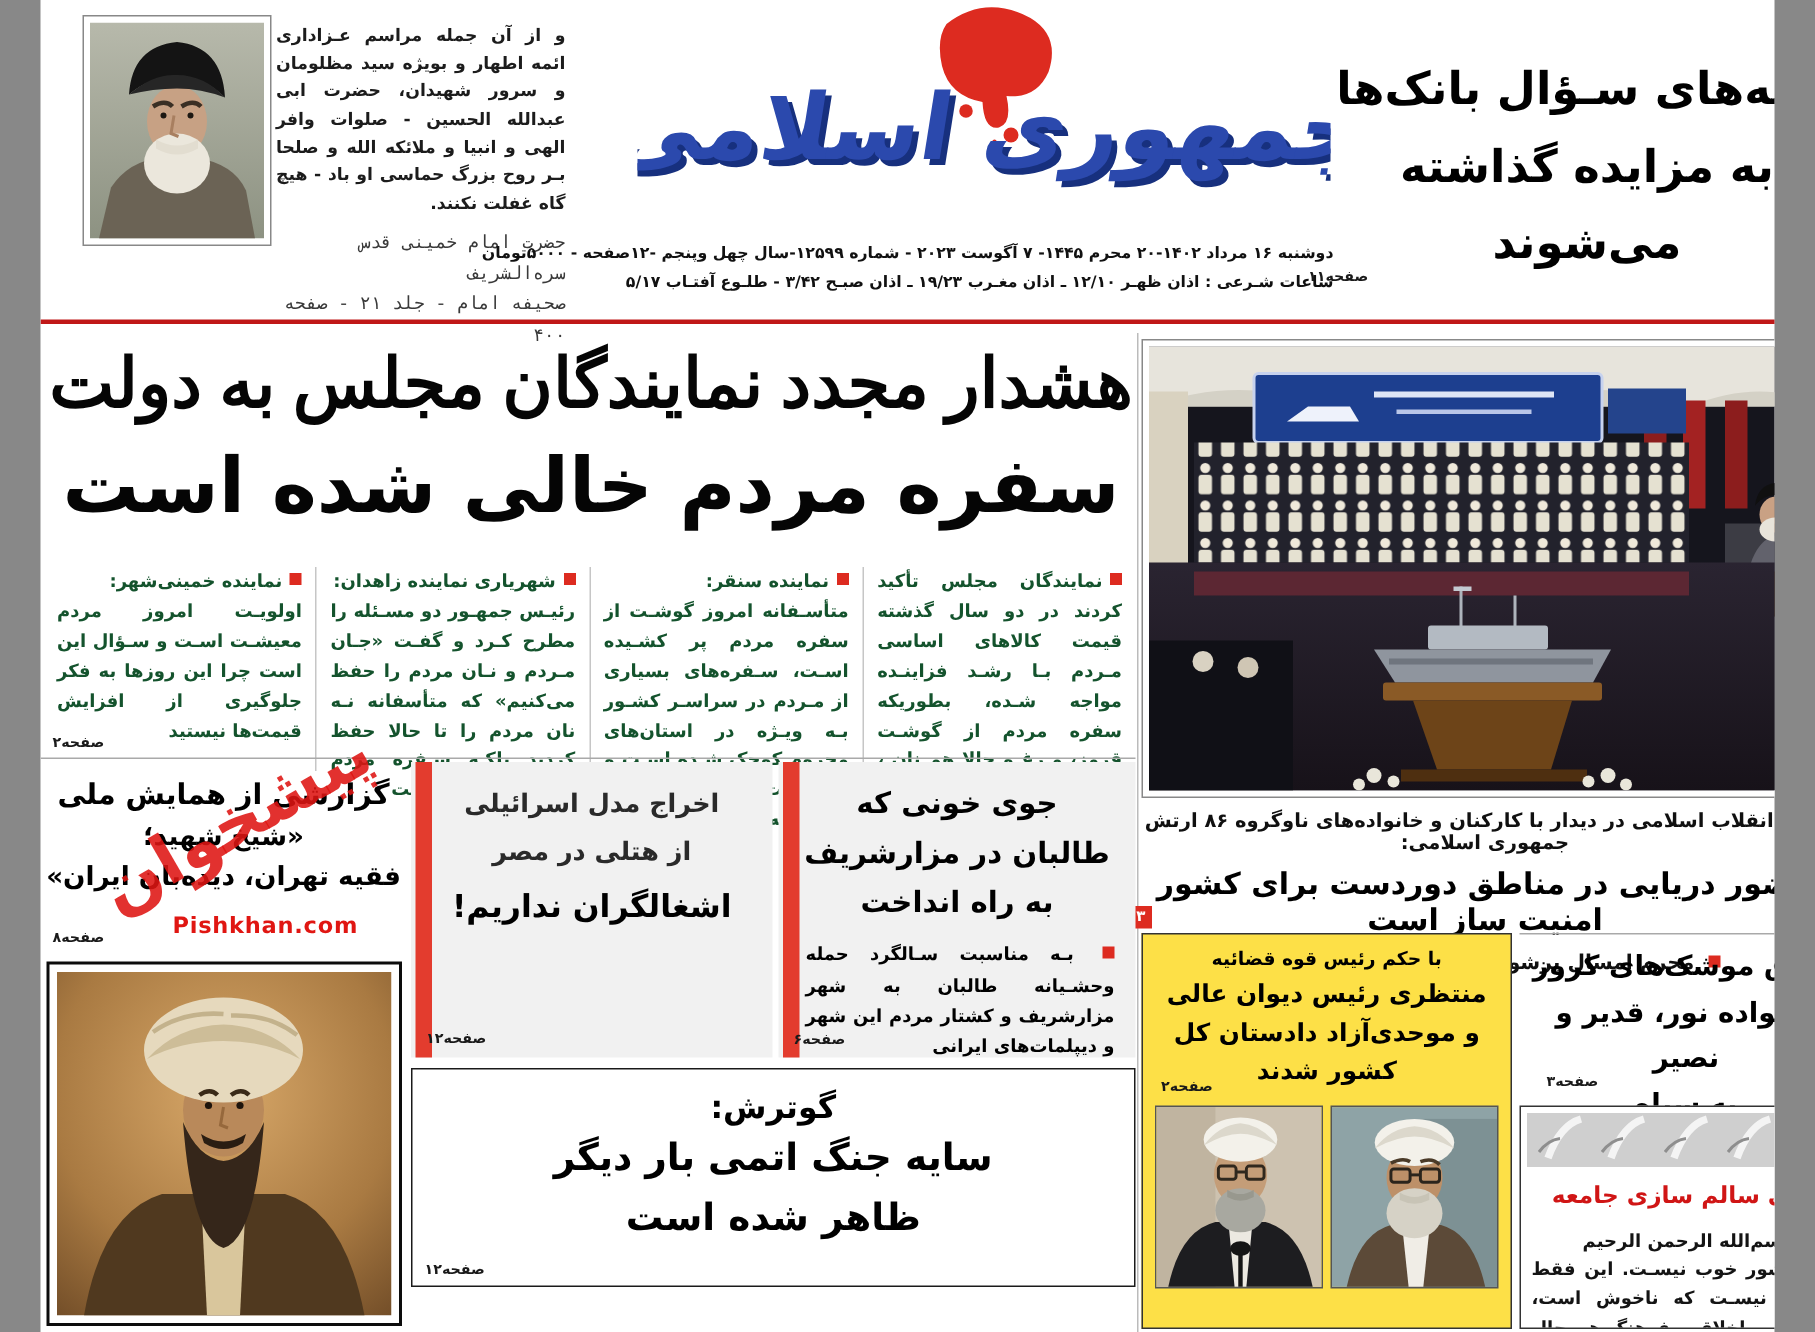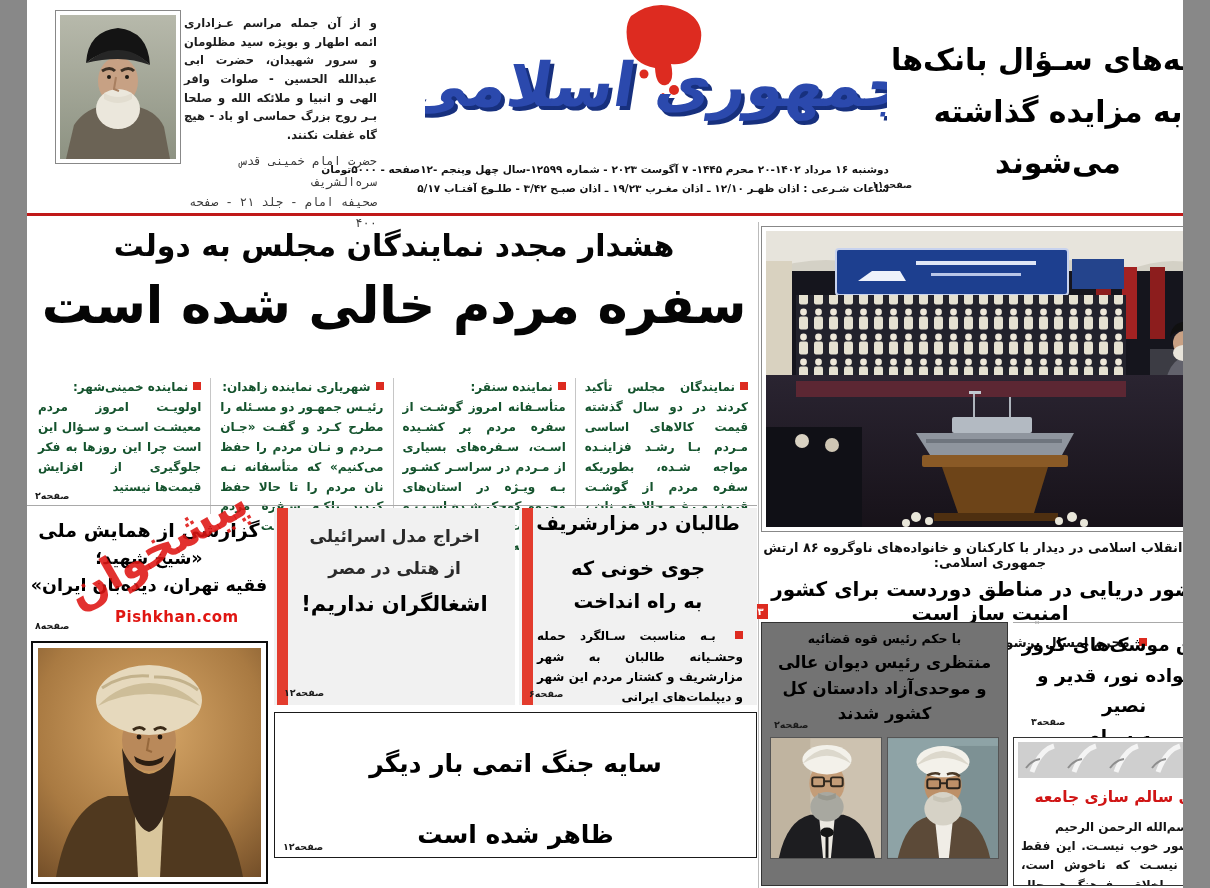--- a/index.html
+++ b/index.html
@@ -16,21 +16,21 @@
   .photo-frame svg{display:block;}
 
   
   .quote-text{font-size:11.5px; font-weight:bold; line-height:1.62; color:#1c1c1c;}
   .quote-src{font-size:12px; color:#3a3a3a; line-height:1.7; margin-top:8px;font-family:Liberation Mono, monospace;}
   .dateline{font-size:10.5px; font-weight:bold; color:#111; line-height:1.85; text-align:left; white-space:nowrap;}
   .bank-headline{font-size:30px; font-weight:bold; color:#000; line-height:1.72; text-align:center;}
   .red-rule{background:#c01818; height:3px; width:1210px;}
 
   
-  .lead-kicker{font-size:30px; font-weight:bold; color:#050505; line-height:1.2;}
+  .lead-kicker{font-size:46px; font-weight:bold; color:#050505; line-height:1.2;font-family:Liberation Serif, serif;}
   .lead-headline{font-size:51px; font-weight:bold; color:#050505; line-height:1.25; margin-top:10px;}
   .cols{display:flex; height:136px;}
   .col{flex:1 1 0; padding:0 9px; font-size:12px; font-weight:bold; line-height:1.66; color:#14532d;}
   .col:not(:last-child){border-left:1px solid #c6c6c6;}
   .col .head-block{display:block;}
 
   
   .cap-kicker{font-size:13px; font-weight:bold; color:#101010;}
   .cap-title{font-size:20px; font-weight:bold; color:#000; margin-top:7px;}
   .cap-sub{font-size:13.5px; font-weight:bold; color:#101010; margin-top:9px;}
@@ -39,21 +39,21 @@
   
   .graybox{background:var(--boxbg);}
   .redbar{position:absolute; top:0; left:3px; width:11px; height:100%; background:#e33c2e;}
   .conf-line1{font-size:19px; font-weight:bold; line-height:1.5;}
   .conf-line23{font-size:17.5px; font-weight:bold; line-height:1.55;}
   .egypt-kicker{font-size:17px; font-weight:bold; color:#2a2a2a; line-height:1.9;}
   .egypt-title{font-size:21px; font-weight:bold; color:#000; line-height:1.85;}
   .taliban-title{font-size:19.5px; font-weight:bold; line-height:1.68;}
   .taliban-sub{font-size:12px; font-weight:bold; line-height:1.7; padding:0 14px 0 18px;}
   .gut-line1{font-size:21px; font-weight:bold; line-height:1.3;}
-  .gut-line23{font-size:25px; font-weight:bold; line-height:1.6;margin-top:31px;}
+  .gut-line23{font-size:25px; font-weight:bold; line-height:1.6;}
   .jud-kicker{font-size:12.5px; font-weight:bold;}
   .jud-title{font-size:16.5px; font-weight:bold; line-height:1.55; margin-top:4px;}
   .missile-title{font-size:18.5px; font-weight:bold; line-height:1.65;}
   .society-title{color:#d01515; font-size:15.5px; font-weight:bold;}
   .society-body{font-size:12px; font-weight:bold; line-height:1.6; color:#141414;}
 
   
   .wm-fa{color:rgba(222,20,18,0.88); font-size:46px; font-weight:bold; transform:rotate(-30deg); text-align:center;}
   .wm-en{color:#e01612; font-size:15px; font-weight:bold; letter-spacing:0.5px;}
   .vline{background:#bbb; width:1px;}
@@ -241,22 +241,22 @@
   <div class="abs graybox c" style="left:247px; top:508px; width:241px; height:197px;">
     <div class="redbar"></div>
     <div class="egypt-kicker" style="margin-top:12px;">اخراج مدل اسرائیلی</div>
     <div class="egypt-kicker">از هتلی در مصر</div>
     <div class="egypt-title">اشغالگران نداریم!</div>
     <div class="page-tag abs" style="left:10px; bottom:7px;">صفحه۱۲</div>
   </div>
 
   <div class="abs graybox c" style="left:492px; top:508px; width:238px; height:197px;">
     <div class="redbar"></div>
+    <div class="taliban-title" style="margin-top:12px;">جوی خونی که</div>
     <div class="taliban-title">طالبان در مزارشریف</div>
-    <div class="taliban-title" style="margin-top:12px;">جوی خونی که</div>
     <div class="taliban-title">به راه انداخت</div>
     <div class="taliban-sub jtext" style="margin-top:8px;">
       <span class="bullet"></span>
       <span>بـه مناسبت سـالگرد حمله وحشـیانه طالبان به شهر مزارشریف و کشتار مردم این شهر و دیپلمات‌های ایرانی</span>
     </div>
     <div class="page-tag abs" style="left:10px; bottom:6px;">صفحه۶</div>
   </div>
 
   <div class="abs" style="left:4px; top:641px; width:237px; height:243px; border:2px solid #0c0c0c; background:#fff; padding:5px;">
     <svg width="223" height="229" viewBox="0 0 223 229">
@@ -277,26 +277,27 @@
       <path d="M60,58 Q80,36 111,35 Q142,36 162,58 Q140,46 111,46 Q82,46 60,58 Z" fill="#cdbd98"></path>
       <path d="M64,40 q20,-14 47,-12 M160,42 q-18,-14 -44,-13" stroke="#c3b28c" stroke-width="3" fill="none"></path>
       <path d="M95,82 q7,-5 12,0 M116,82 q7,-5 12,0" stroke="#3a2a18" stroke-width="3" fill="none"></path>
       <circle cx="101" cy="89" r="2.4" fill="#1e140c"></circle>
         <circle cx="122" cy="89" r="2.4" fill="#1e140c"></circle>
       <path d="M111,90 l-2,12 5,2" stroke="#96683c" stroke-width="2" fill="none"></path>
     </svg>
   </div>
 
   <div class="abs c" style="left:247px; top:712px; width:483px; height:146px; border:1.5px solid #1a1a1a; background:#fff;">
+    <div class="gut-line1" style="margin-top:12px;">گوترش:</div>
     <div class="gut-line23">سایه جنگ اتمی بار دیگر</div>
     <div class="gut-line23">ظاهر شده است</div>
     <div class="page-tag abs" style="left:8px; bottom:5px;">صفحه۱۲</div>
   </div>
 
-  <div class="abs c" style="left:734px; top:622px; width:247px; height:264px; border:1.5px solid #333; background:#737373;">
+  <div class="abs c" style="left:734px; top:622px; width:247px; height:264px; border:1.5px solid #333; background:#fde047;">
     <div class="jud-kicker" style="margin-top:8px;">با حکم رئیس قوه قضائیه</div>
     <div class="jud-title" style="padding:0 10px;">منتظری رئیس دیوان عالی و موحدی‌آزاد دادستان کل کشور شدند</div>
     <div class="page-tag abs" style="left:12px; top:96px;">صفحه۲</div>
     <div style="display:flex; justify-content:center; gap:5px; margin-top:10px;">
       <svg width="112" height="122" viewBox="0 0 112 122" style="border:1px solid #555;">
         <rect width="112" height="122" fill="#8ea3a6"></rect>
         <rect x="60" y="8" width="52" height="114" fill="#7d9194"></rect>
         <path d="M10,122 Q18,86 40,80 L74,80 Q96,86 104,122 Z" fill="#5c4a38"></path>
         <path d="M48,84 L66,84 L62,122 L52,122 Z" fill="#f0ede6"></path>
         <ellipse cx="56" cy="48" rx="19" ry="22" fill="#bd9068"></ellipse>

